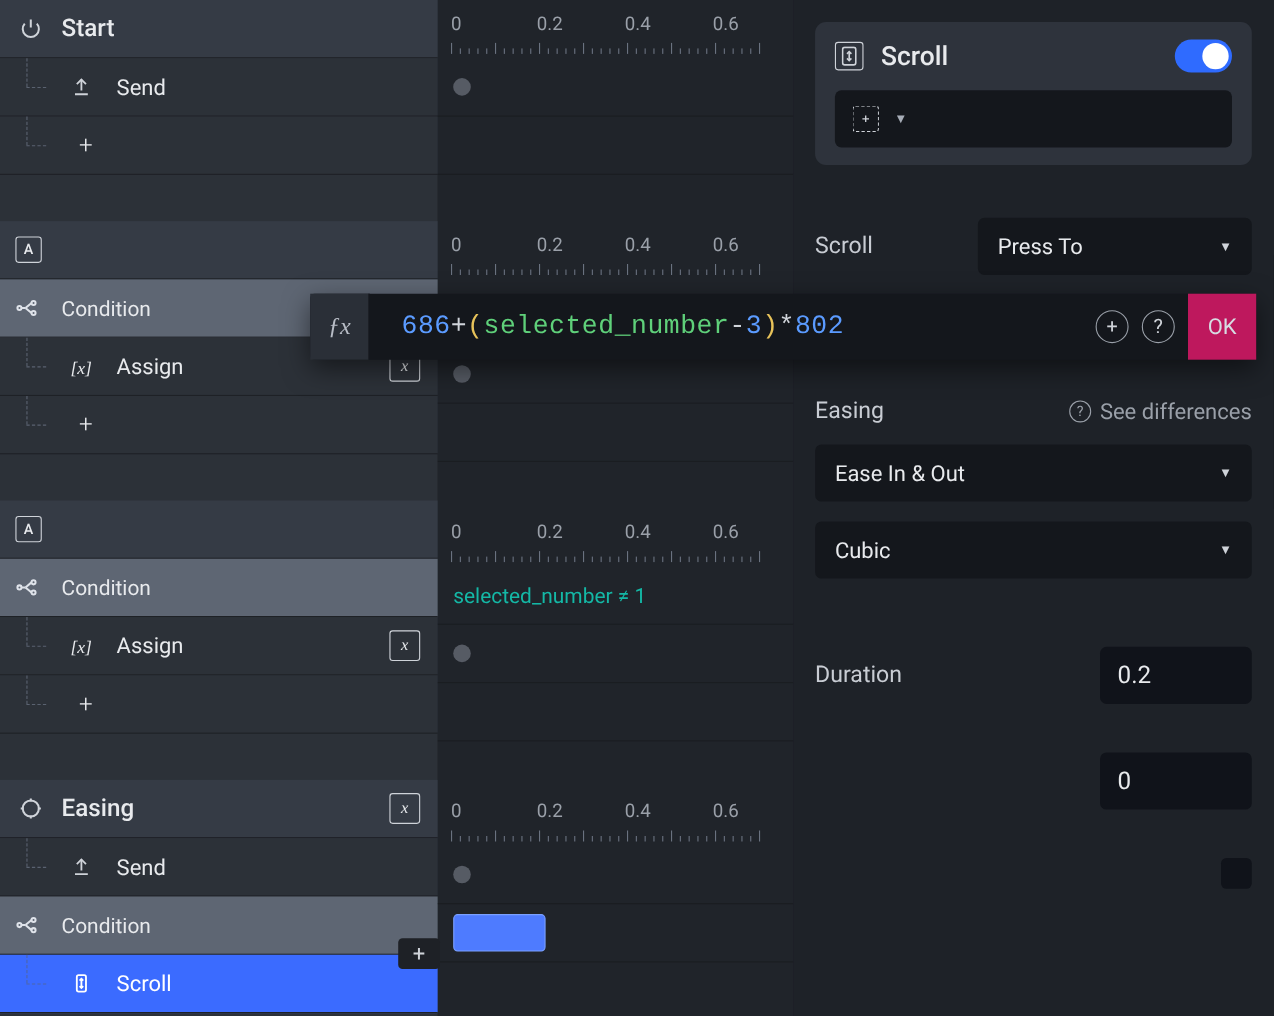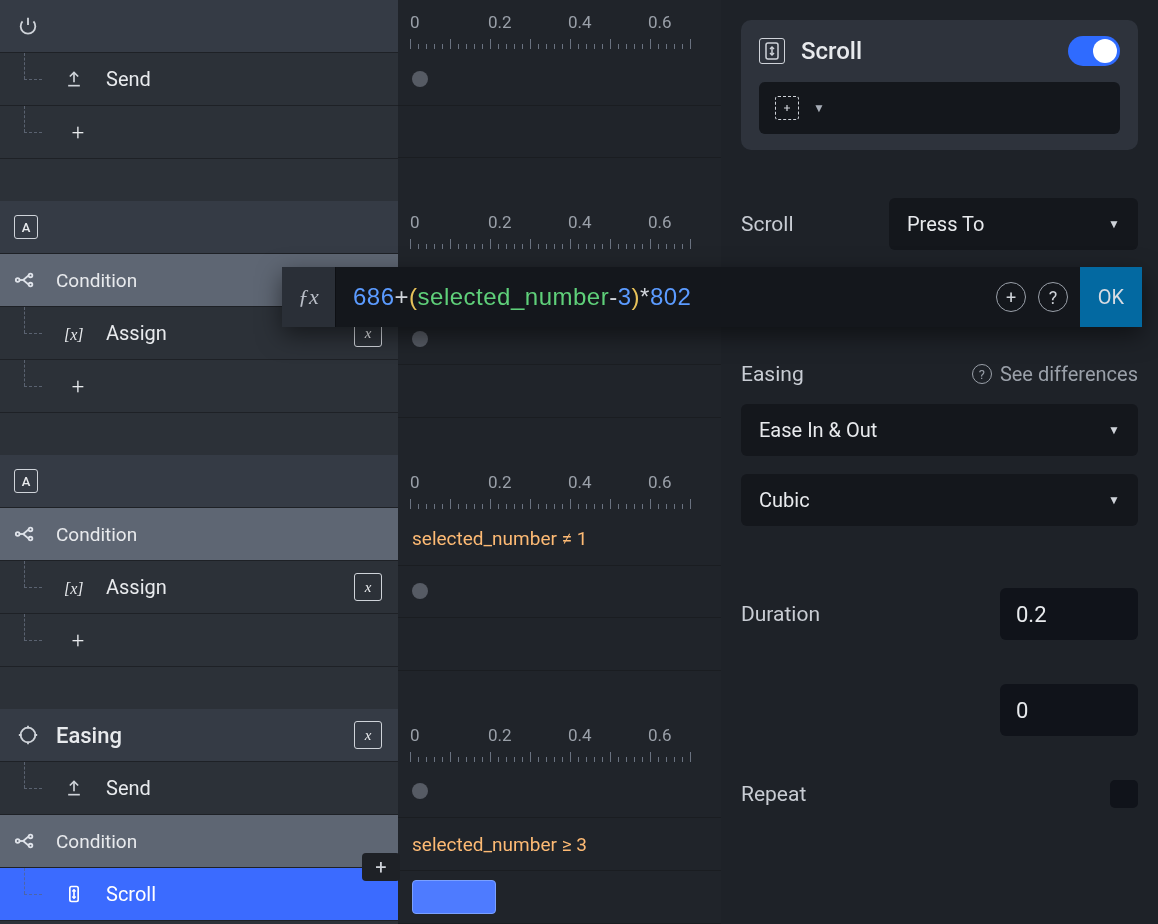--- a/index.html
+++ b/index.html
@@ -34,21 +34,21 @@
   .mid-col { width: 323px; background: #20242a; display:flex; flex-direction:column; position:relative; }
   .ruler { height: 53px; position: relative; font-size:16px; color:#9aa0a9; }
   .ruler .tick-label { position:absolute; top: 12px; font-size:17px; }
   .ruler .ticks { position:absolute; left:12px; right:0; bottom:4px; height: 12px; }
   .ruler .tick { position:absolute; bottom:0; width:1px; background:#6a7280; }
   .ruler .tick.major { height:10px; }
   .ruler .tick.minor { height:5px; }
   
   .timeline-row { height: 53px; border-bottom: 1px solid #1a1d21; display:flex; align-items:center; padding-left: 14px; position:relative; }
   .timeline-row .dot { width: 16px; height: 16px; border-radius:50%; background:#565b64; }
-  .timeline-row .text { color:#fdba74; font-size:19px;text-align:right; }
+  .timeline-row .text { color:#14b8a6; font-size:19px;text-align:right; }
   .timeline-row .chip { width: 84px; height: 34px; background:#4e7bff; border:1.5px solid #7aa0ff; border-radius:4px; }
   .spacer { height: 42px; }
   
   
   .right-col { flex:1; background: #1e2228; padding: 20px 20px; display:flex; flex-direction:column; }
   
   .panel-head { background:#2e333c; border-radius:10px; padding: 16px 18px; }
   .panel-title-row { display:flex; align-items:center; margin-bottom: 16px; }
   .panel-title-row .scroll-icon { width:26px; height:26px; border:1.5px solid #cfd3d9; border-radius:3px; display:flex; align-items:center; justify-content:center; margin-right:16px; font-size:14px; }
   .panel-title-row .title { font-size:24px; font-weight:500; flex:1; }
@@ -71,45 +71,46 @@
   .easing-header { display:flex; align-items:center; margin-top: 112px; margin-bottom: 18px; }
   .easing-header .lbl { font-size:21px; color:#c8ccd3; flex:1; }
   .easing-header .help { color:#9aa0a9; font-size:20px; display:flex; align-items:center; gap:8px; }
   .help-circ { width:20px; height:20px; border:1.5px solid #9aa0a9; border-radius:50%; display:flex; align-items:center; justify-content:center; font-size:13px; }
   
   .select-stack .select { margin-bottom: 18px; }
   
   
   .formula-bar { position:absolute; left: 282px; top: 267px; width: 860px; height: 60px; background:#14171c; display:flex; align-items:center; border-radius:4px; box-shadow: 0 8px 24px rgba(0,0,0,.5); z-index: 20; }
   .formula-bar .fx { width: 54px; height:60px; background:#2a2f37; display:flex; align-items:center; justify-content:center; font-style:italic; font-family:"Times New Roman",serif; font-size:22px; color:#b8bdc6; border-right:1px solid #0e1014; }
-  .formula-bar .expr { flex:1; padding: 0 17px; font-family: Liberation Sans, sans-serif; font-size:24px; letter-spacing: 0.5px; white-space: nowrap; }
+  .formula-bar .expr { flex:1; padding: 0 29px; font-family: Liberation Mono, monospace; font-size:24px; letter-spacing: 0.5px; white-space: nowrap; }
   .tok-num { color:#5b9bff; }
   .tok-op { color:#d0d4da; }
   .tok-paren { color:#e8c35a; }
   .tok-ident { color:#5fd07a; }
   .formula-bar .circ-btn { width:30px; height:30px; border:1.5px solid #9aa0a9; border-radius:50%; display:flex; align-items:center; justify-content:center; font-size:18px; color:#cfd3d9; margin-right:12px; }
-  .formula-bar .ok { width: 62px; height:60px; background:#0369a1; display:flex; align-items:center; justify-content:center; font-size:20px; color:#d7dbe2; }
+  .formula-bar .ok { width: 62px; height:60px; background:#be185d; display:flex; align-items:center; justify-content:center; font-size:20px; color:#d7dbe2; }
   
   svg { display:block; }
 </style>
 </head>
 <body>
 
 <div class="app">
 
   <div class="left-col">
 
     <div class="block">
       <div class="row header">
         <span class="icon-box">
           <svg width="22" height="22" viewBox="0 0 24 24" fill="none" stroke="#cfd3d9" stroke-width="2">
               <path d="M12 3v8"></path>
               <path d="M6 7a8 8 0 1 0 12 0"></path>
             </svg>
         </span>
+        <span class="label">Start</span>
       </div>
       <div class="row child">
         <span class="tree-dash"></span>
         <span class="icon-box" style="width:28px;margin-right:14px;">
           <svg width="20" height="20" viewBox="0 0 24 24" fill="none" stroke="#cfd3d9" stroke-width="2">
               <path d="M12 16V4"></path>
               <path d="M7 9l5-5 5 5"></path>
               <path d="M5 20h14"></path>
             </svg>
         </span>
@@ -438,23 +439,20 @@
           <span class="tick minor" style="left: 256px;"></span>
           <span class="tick minor" style="left: 264px;"></span>
           <span class="tick minor" style="left: 272px;"></span>
           <span class="tick major" style="left: 280px;"></span>
         </div>
     </div>
     <div class="timeline-row">
         <span class="dot"></span>
       </div>
     <div class="timeline-row">
-        <span class="text">selected_number ≥ 3</span>
-      </div>
-    <div class="timeline-row">
         <span class="chip"></span>
       </div>
 
   </div>
 
   <div class="right-col">
 
     <div class="panel-head">
       <div class="panel-title-row">
         <span class="scroll-icon">
@@ -514,21 +512,20 @@
         </div>
     </div>
 
     <div class="field-row" style="margin-top:44px;">
       <div class="num-input">
           <span>0</span>
         </div>
     </div>
 
     <div class="field-row" style="margin-top:44px;">
-      <span class="lbl wide">Repeat</span>
       <div class="check-box"></div>
     </div>
 
   </div>
 
   <div class="formula-bar">
     <div class="fx">ƒx</div>
     <div class="expr" id="formula-expr"><span class="tok-num">686</span><span class="tok-op">+</span><span class="tok-paren">(</span><span class="tok-ident">selected_number</span><span class="tok-op">-</span><span class="tok-num">3</span><span class="tok-paren">)</span><span class="tok-op">*</span><span class="tok-num">802</span></div>
     <div class="circ-btn">+</div>
     <div class="circ-btn">?</div>

